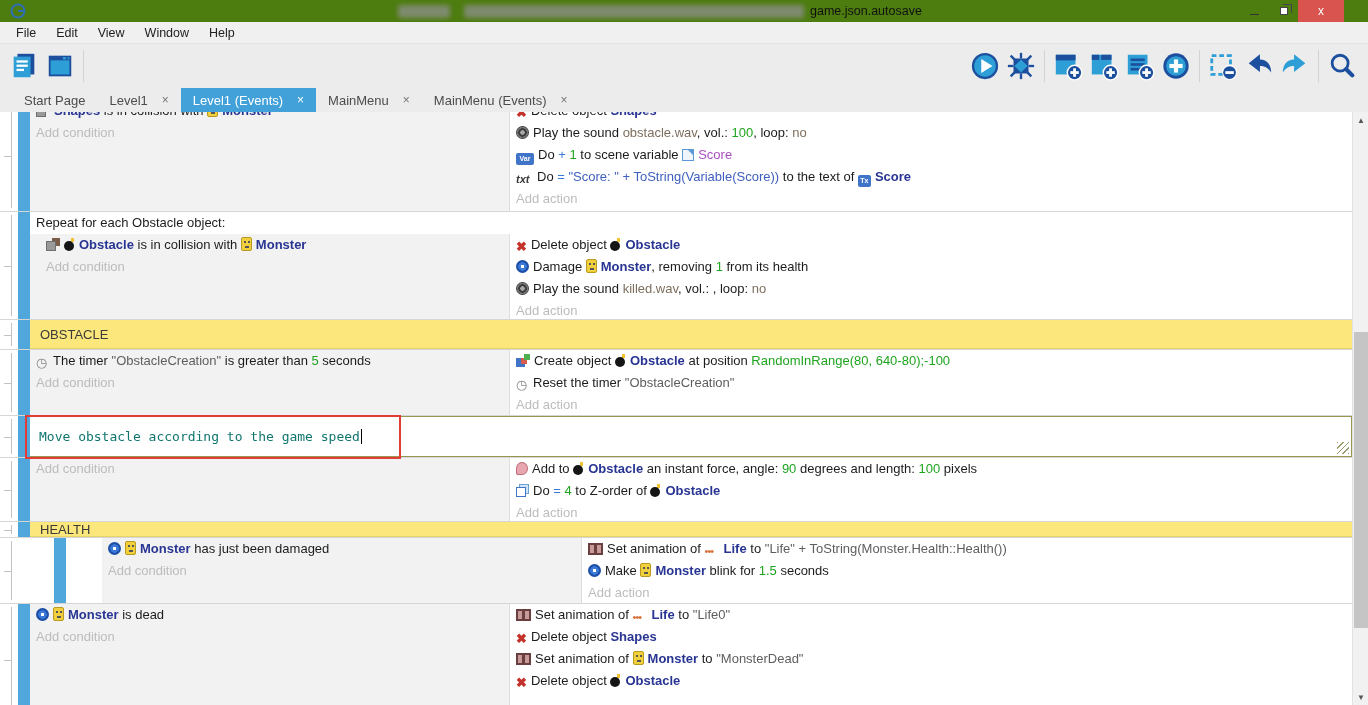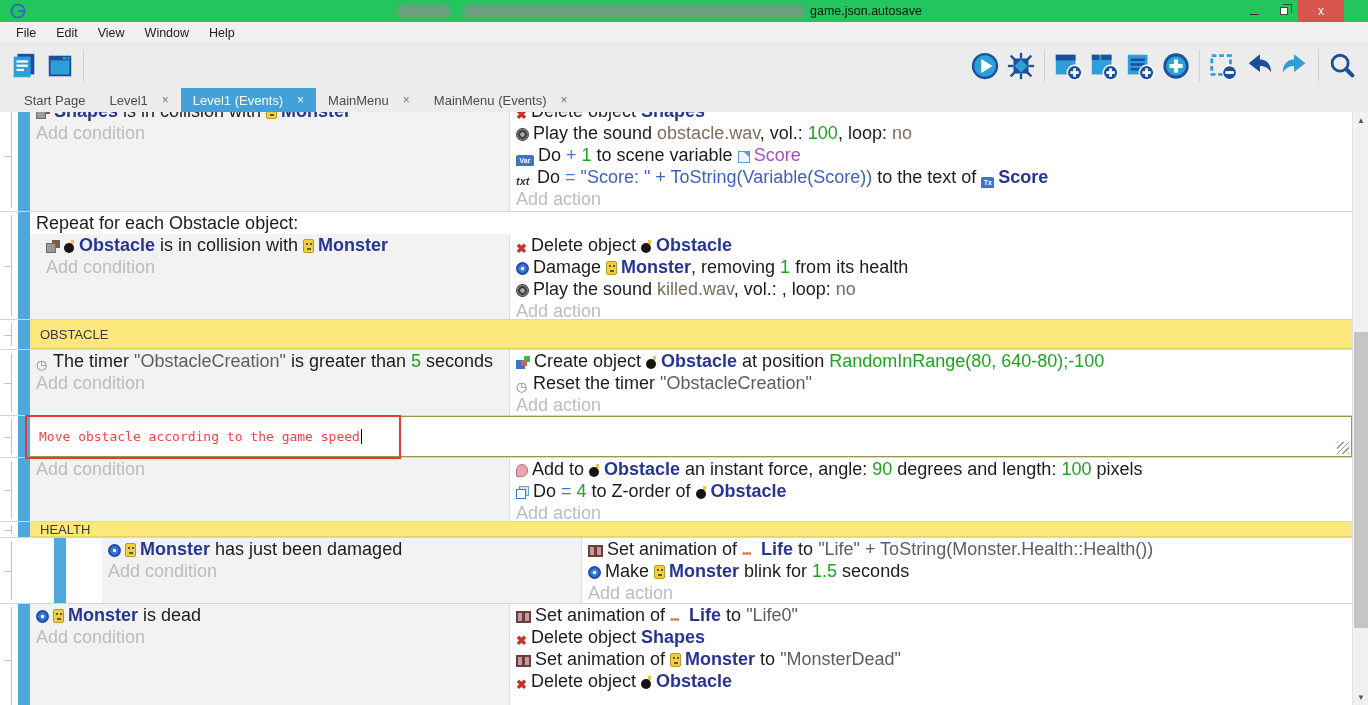--- a/index.html
+++ b/index.html
@@ -2,21 +2,21 @@
 <html><head>
 <meta charset="utf-8">
 <style>
   * { box-sizing: border-box; }
   html,body { margin:0; padding:0; }
   body {
     width:1368px; height:705px; position:relative; overflow:hidden;
     font-family:"Liberation Sans", sans-serif; background:#fff; color:#1c1c1c;
   }
   
-  .titlebar { height:22px; background:#22c55e; position:relative; display:flex; align-items:center; }
+  .titlebar { height:22px; background:#4d7c0f; position:relative; display:flex; align-items:center; }
   .gd-logo { margin-left:10px; width:16px; height:16px; }
   .blurseg { height:13px; background:#8f8f8f; border-radius:2px; filter:blur(2.5px); opacity:.75; }
   .b1 { margin-left:372px; width:52px; }
   .b2 { margin-left:14px; width:340px; }
   .title-text { font-size:12.5px; color:#111; margin-left:6px; white-space:nowrap; }
   .winbtns { position:absolute; right:24px; top:0; height:22px; display:flex; }
   .winbtn { width:29px; height:22px; display:flex; align-items:center; justify-content:center; color:#333; font-size:12px; }
   .winbtn.close { width:46px; background:#d9534f; color:#fff; font-size:12px; }
   .min-glyph { width:9px; border-top:1px solid #333; margin-top:6px; }
   .restore-glyph { width:8px; height:8px; border:1px solid #444; position:relative; background:#fff; }
@@ -41,36 +41,36 @@
   #events { position:absolute; top:112px; left:0; width:1352px; bottom:0; overflow:hidden; background:#fff; }
   .blk { display:flex; border-bottom:1px solid #d6d6d6; overflow:hidden; }
   .gut { width:18px; flex:none; position:relative; background:#fff; }
   .gut::before { content:""; position:absolute; left:11px; top:3px; bottom:3px; border-left:1px solid #c2c2c2; }
   .gut::after  { content:""; position:absolute; left:4px; top:50%; width:7px; border-top:1px solid #c2c2c2; }
   .bar { width:12px; flex:none; background:#4fa7db; }
   .bcontent { flex:1; min-width:0; display:flex; flex-direction:column; }
   .cols { flex:1; display:flex; min-height:0; }
   .cond { width:480px; flex:none; background:#f2f2f2; border-right:1px solid #dedede; }
   .acts { flex:1; background:#fff; min-width:0; }
-  .line { height:22px; line-height:22px; padding-left:6px; white-space:nowrap; overflow:hidden; font-size:18px; }
+  .line { height:22px; line-height:22px; padding-left:6px; white-space:nowrap; overflow:hidden; font-size:13px; }
   .header-line { background:#fff; }
   .indent .line { padding-left:16px; }
   .ph { color:#bcbcbc; }
   .sg-plain { color:#1c1c1c; }
   .sg-obj { color:#283593; font-weight:bold; }
   .sg-num { color:#1ea51e;margin-top:32px; }
   .sg-op  { color:#3a7bd5; }
   .sg-expr{ color:#3e5fbe; }
   .sg-str { color:#7d6e5e; }
   .sg-strq{ color:#5e5e5e; }
   .sg-purple { color:#a84fc0; }
   
   .cmt { flex:1; background:#fce77c; border-bottom:1px solid #e8d465; color:#3a3a3a; font-size:13px; display:flex; align-items:center; padding-left:10px; }
   
-  .cedit { flex:1; background:#fff; border:1px solid #97974f; border-left:none; position:relative; display:flex; align-items:center; padding-left:9px; font-family:"DejaVu Sans Mono", monospace; font-size:13px; color:#ef4444; }
+  .cedit { flex:1; background:#fff; border:1px solid #97974f; border-left:none; position:relative; display:flex; align-items:center; padding-left:9px; font-family:"DejaVu Sans Mono", monospace; font-size:13px; color:#0f766e; }
   .caret { display:inline-block; width:1px; height:15px; background:#000; margin-left:1px; vertical-align:-3px; }
   .hatch { position:absolute; right:2px; bottom:2px; width:12px; height:12px;
            background:repeating-linear-gradient(135deg,#9a9a6a 0 1px, transparent 1px 4px); }
   
   .ei { display:inline-block; position:relative; vertical-align:-2px; margin-right:4px; }
   .i-delete::before { content:"\2716"; color:#c4322c; font-weight:bold; font-size:13px; }
   .i-sound { width:13px; height:13px; border-radius:50%;
      background:radial-gradient(circle,#a8a8a8 0 2px,#3c3c3c 2.5px 4px,#757575 4.5px 5.5px,#3c3c3c 6px); }
   .i-variable { width:18px; height:12px; background:#3f74c9; border-radius:2px; text-align:center; }
   .i-variable::before { content:"Var"; color:#fff; font-size:7px; font-weight:bold; line-height:12px; display:block; }

